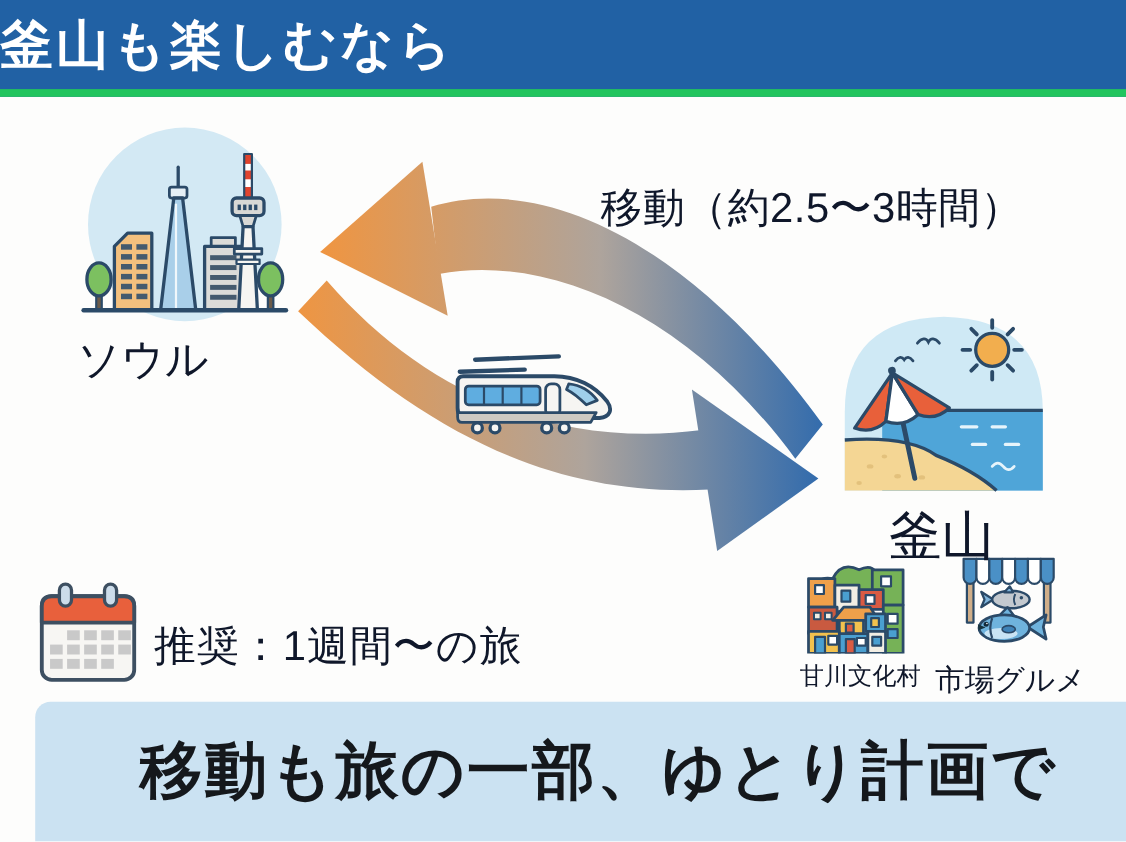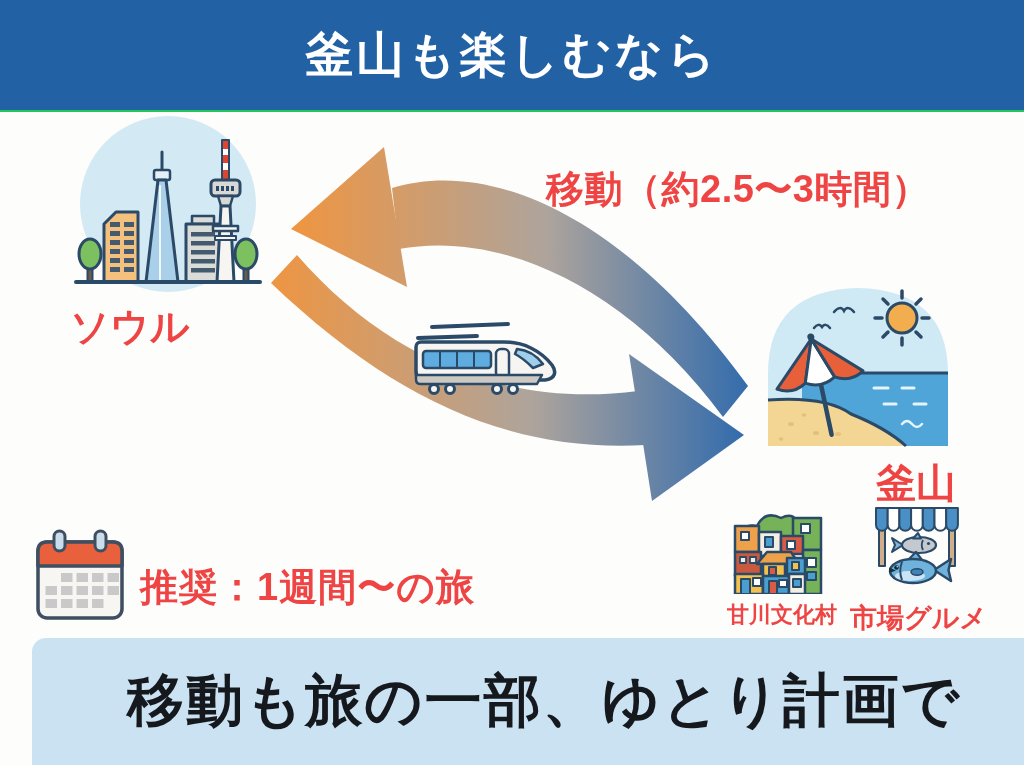--- a/index.html
+++ b/index.html
@@ -3,35 +3,35 @@
 <meta charset="utf-8">
 <style>
   html,body{margin:0;padding:0;}
   body{
     width:1024px;height:765px;position:relative;overflow:hidden;
     background:#fdfdfc;
     font-family:"Liberation Sans","DejaVu Sans",sans-serif;
     color:#131313;
   }
   .top-banner{
-    position:absolute;top:0;left:0;width:1024px;height:112px;
-    background:#2161a4;border-bottom:2px solid #22c55e;
-    display:flex;align-items:center;justify-content:center;box-sizing:border-box;
+    position:absolute;top:0;left:0;width:1024px;height:88px;
+    background:#2161a4;border-bottom:7px solid #22c55e;
+    display:flex;align-items:center;box-sizing:border-box;
   }
   .top-banner-title{
     color:#ffffff;font-size:48px;font-weight:700;letter-spacing:3px;
   }
   .main{
     position:absolute;top:88px;left:0;width:1024px;height:550px;
   }
   .layer{position:absolute;left:0;top:0;width:1024px;height:550px;}
   .abs{position:absolute;}
-  .label{position:absolute;font-weight:700;color:#ef4444;white-space:nowrap;}
+  .label{position:absolute;font-weight:400;color:#0f172a;white-space:nowrap;}
   .origin-label{left:70px;top:212px;width:196px;text-align:left;font-size:39px;}
-  .destination-label{left:756px;top:368px;width:200px;text-align:right;font-size:40px;}
+  .destination-label{left:756px;top:368px;width:200px;text-align:center;font-size:48px;}
   .duration-label{left:546px;top:76px;font-size:38px;letter-spacing:0.5px;}
   .recommendation-label{left:140px;top:474px;font-size:38px;letter-spacing:1px;}
   .highlight-label-village{left:712px;top:512px;width:140px;text-align:center;font-size:22px;}
   .highlight-label-market{left:850px;top:512px;width:134px;text-align:center;font-size:27px;}
   .bottom-banner{
     position:absolute;top:638px;left:0;width:1024px;height:127px;
     background:#cbe2f2;border-radius:14px 14px 0 0;
     display:flex;align-items:center;justify-content:center;margin-left:32px;
   }
   .bottom-banner-title{

